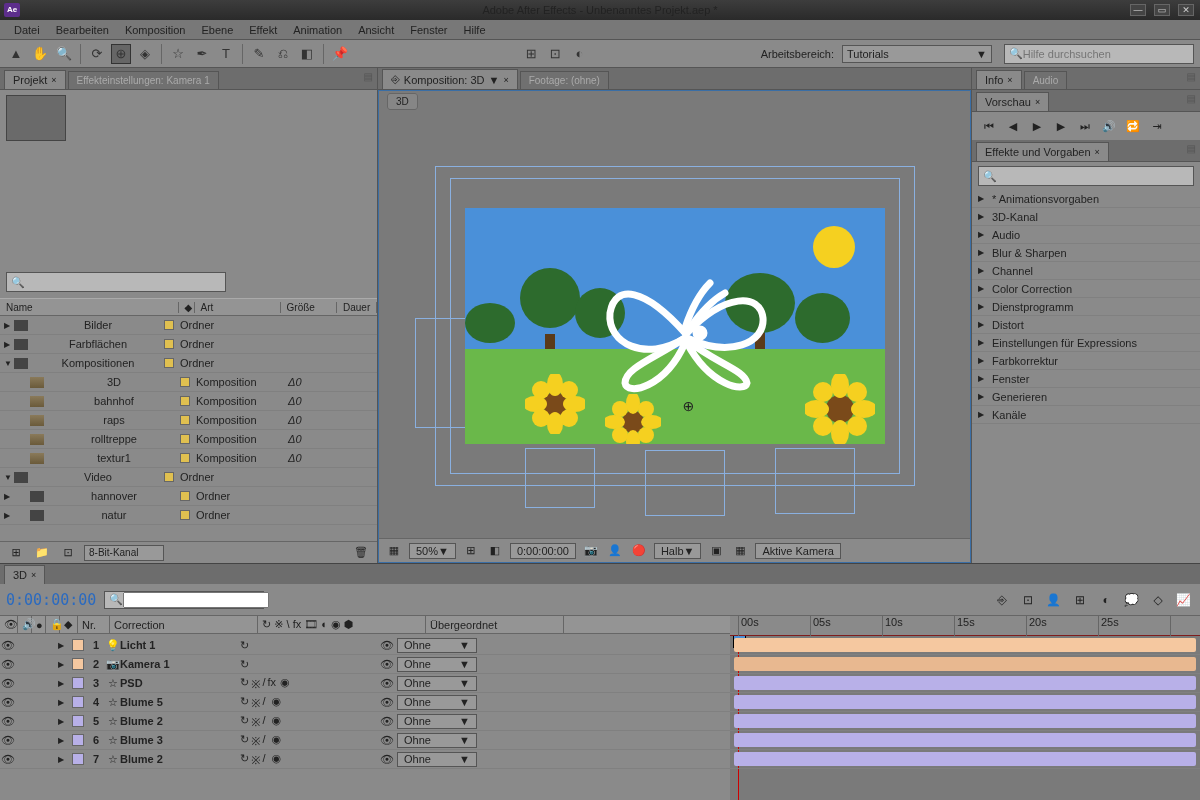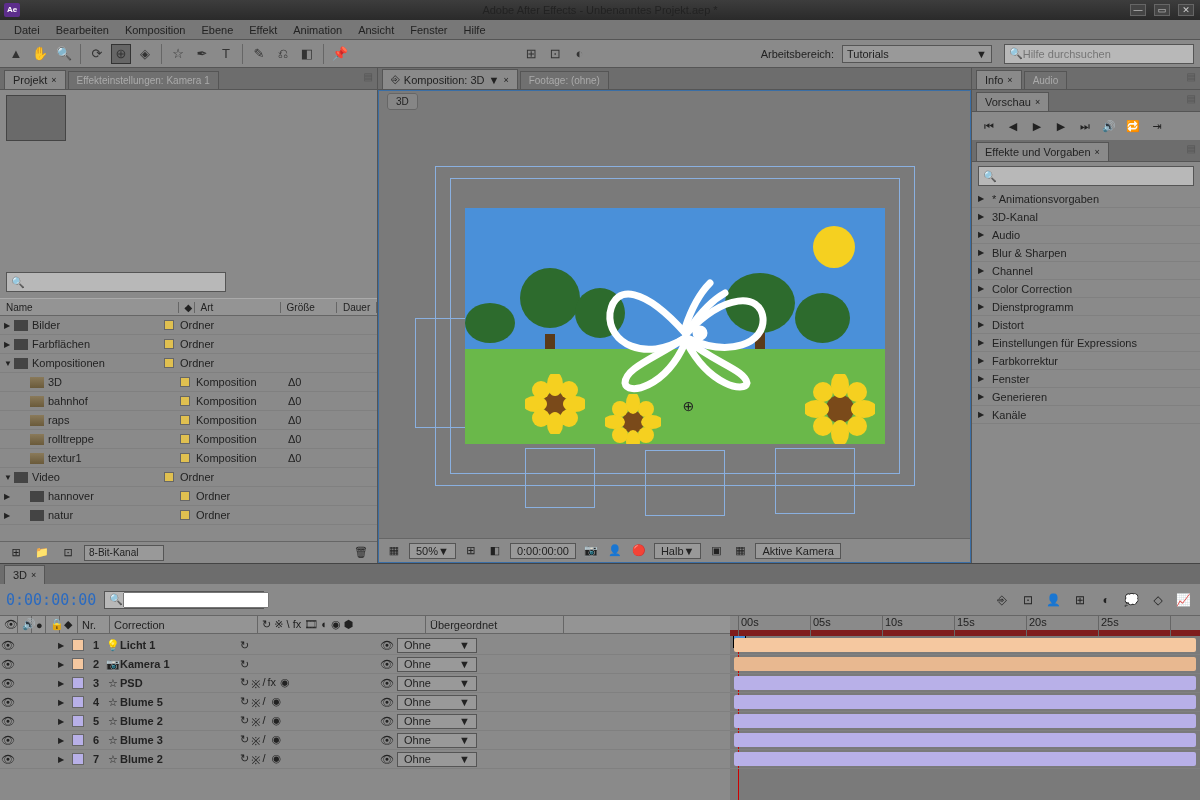--- a/index.html
+++ b/index.html
@@ -36,22 +36,22 @@
 .search-box input { background:transparent; border:none; outline:none; width:190px; }
 .proj-header { height:18px; background:#949494; display:flex; align-items:center; border-top:1px solid #aaa; border-bottom:1px solid #666; }
 .proj-header span { padding:0 6px; font-size:10px; border-right:1px solid #666; }
 .ph-name { width:192px; } .ph-label { width:16px; } .ph-type { width:92px; } .ph-size { width:60px; } .ph-dur { width:40px; }
 .proj-tree { flex:1; overflow:auto; }
 .proj-row { height:19px; display:flex; align-items:center; padding-left:4px; border-bottom:1px solid #808080; }
 .twisty { width:10px; font-size:8px; cursor:pointer; }
 .icon-folder { width:14px; height:11px; background:#444; margin-right:4px; display:inline-block; }
 .icon-comp { width:14px; height:11px; background:linear-gradient(#8a7a5a,#6a5a3a); margin-right:4px; display:inline-block; }
 .color-square { width:10px; height:10px; background:#e0c050; border:1px solid #666; margin-right:6px; display:inline-block; }
-.proj-name { width:132px; display:inline-block; }
-.proj-type { width:92px; display:inline-block; } .proj-dur { display:inline-block; }
+.proj-name { width:132px; display:inline-block;text-align:center; }
+.proj-type { width:92px; display:inline-block; } .proj-dur { display:inline-block;font-style:italic; }
 .proj-footer { height:22px; background:#8a8a8a; display:flex; align-items:center; padding:0 6px; gap:6px; border-top:1px solid #666; }
 .proj-footer .pfbtn { width:20px; height:16px; display:flex; align-items:center; justify-content:center; cursor:pointer; font-size:11px; }
 .bits { width:80px; height:16px; background:#999; border:1px solid #555; padding:0 4px; display:flex; align-items:center; font-size:10px; }
 .comp-tabs { height:22px; background:#6d6d6d; display:flex; align-items:end; padding:0 4px; gap:2px; border-bottom:1px solid #555; }
 .comp-body { flex:1; background:#7a7a7a; display:flex; flex-direction:column; position:relative; border:1px solid #3a6ea5; }
 .comp-crumbs { height:22px; padding:4px 8px; }
 .crumb-btn { padding:2px 8px; background:#868686; border:1px solid #666; border-radius:3px; cursor:pointer; font-size:10px; }
 .comp-viewport { flex:1; position:relative; display:flex; align-items:center; justify-content:center; }
 .canvas-wrap { position:relative; }
 .comp-canvas { width:420px; height:236px; background:#4a90d9; position:relative; overflow:hidden; }
@@ -89,21 +89,21 @@
 .tl-row .eye { width:16px; text-align:center; cursor:pointer; }
 .tl-row .spk { width:14px; } .tl-row .solo { width:14px; } .tl-row .lock { width:14px; }
 .tl-row .tw { width:12px; font-size:8px; cursor:pointer; }
 .tl-row .label { width:12px; height:12px; border:1px solid #666; margin:0 2px; }
 .tl-row .num { width:20px; text-align:center; font-weight:bold; }
 .tl-row .layer-icon { width:14px; text-align:center; }
 .tl-row .layer-name { width:120px; font-weight:bold; }
 .tl-row .switches { width:140px; display:flex; gap:2px; font-size:9px; }
 .tl-row .parent { width:130px; display:flex; gap:3px; align-items:center; }
 .parent-drop { background:#999; border:1px solid #555; padding:0 6px; width:80px; height:15px; display:flex; align-items:center; justify-content:space-between; font-size:10px; }
-.ruler { height:20px; background:#8a8a8a; border-bottom:6px solid #7f1d1d; position:relative; font-size:9px; }
+.ruler { height:20px; background:#8a8a8a; border-bottom:1px solid #7f1d1d; position:relative; font-size:9px; }
 .ruler .tick { position:absolute; top:0; border-left:1px solid #666; height:20px; padding-left:2px; }
 .playhead { position:absolute; top:0; bottom:0; width:1px; background:#c00; left:8px; }
 .playhead::before { content:''; position:absolute; top:-2px; left:-5px; width:11px; height:12px; background:#4a90d9; border:1px solid #000; }
 .track-bar { height:19px; border-bottom:1px solid #808080; position:relative; }
 .bar { position:absolute; top:2px; bottom:2px; left:4px; right:4px; border-radius:2px; }
 </style>
 </head>
 <body>
 
 <div class="titlebar">

